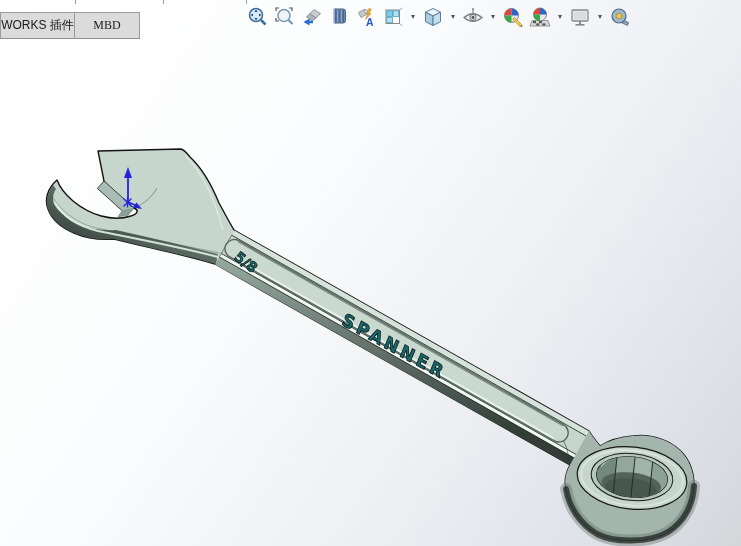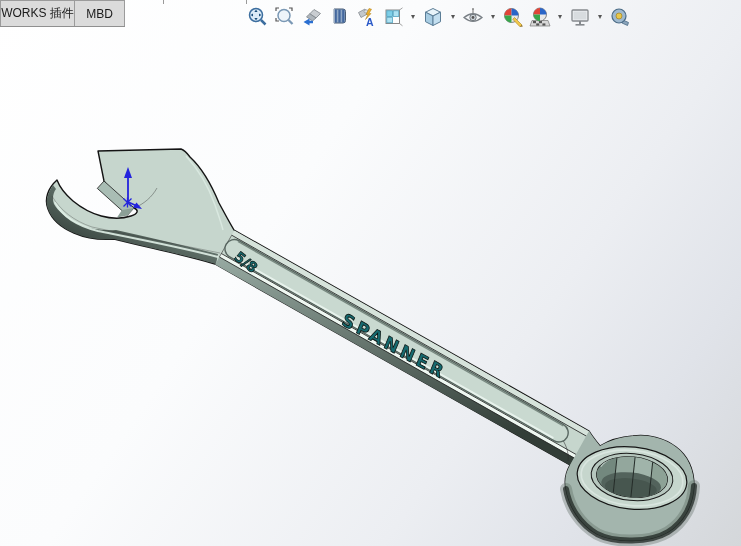--- a/index.html
+++ b/index.html
@@ -1,27 +1,27 @@
 <!DOCTYPE html>
 <html><head>
 <meta charset="utf-8">
 <style>
   html,body{margin:0;padding:0;}
   body{width:741px;height:546px;overflow:hidden;font-family:"Liberation Sans","DejaVu Sans",sans-serif;}
   .page{position:relative;width:741px;height:546px;
         background:linear-gradient(125deg,#ffffff 0%,#fbfcfd 38%,#eceef2 68%,#e0e3e9 84%,#d4d7da 100%);}
   .viewport-svg{position:absolute;left:0;top:0;width:741px;height:546px;}
   
-  .tabstrip{position:absolute;left:0;top:0;height:26px;display:flex;border-bottom:1px solid #8f8f8f;}
+  .tabstrip{position:absolute;left:0;top:12px;height:26px;display:flex;border-bottom:1px solid #8f8f8f;}
   .tab{box-sizing:border-box;height:26px;display:flex;align-items:center;justify-content:center;
        background:#dbdbdb;border:1px solid #9b9b9b;border-bottom:none;border-right:none;
        font-size:12px;color:#1a1a1a;white-space:nowrap;cursor:default;}
   .tab:last-child{border-right:1px solid #9b9b9b;}
   .tab-addins{width:74px;}
-  .tab-mbd{width:51px;}
+  .tab-mbd{width:66px;font-family:Liberation Serif, serif;}
   .tick{position:absolute;top:0;width:1px;height:4px;background:#9a9a9a;}
   
   .toolbar{position:absolute;left:246px;top:5px;display:flex;align-items:center;gap:3px;}
   .tb{width:24px;height:24px;padding:0;margin:0;border:none;background:transparent;
       display:flex;align-items:center;justify-content:center;cursor:default;}
   .tb svg{display:block;}
   .caret{width:10px;font-size:8px;color:#555;text-align:center;line-height:24px;cursor:default;user-select:none;}
   .engraving{font-family:"DejaVu Sans","Liberation Sans",sans-serif;font-weight:bold;}
 </style>
 </head>

